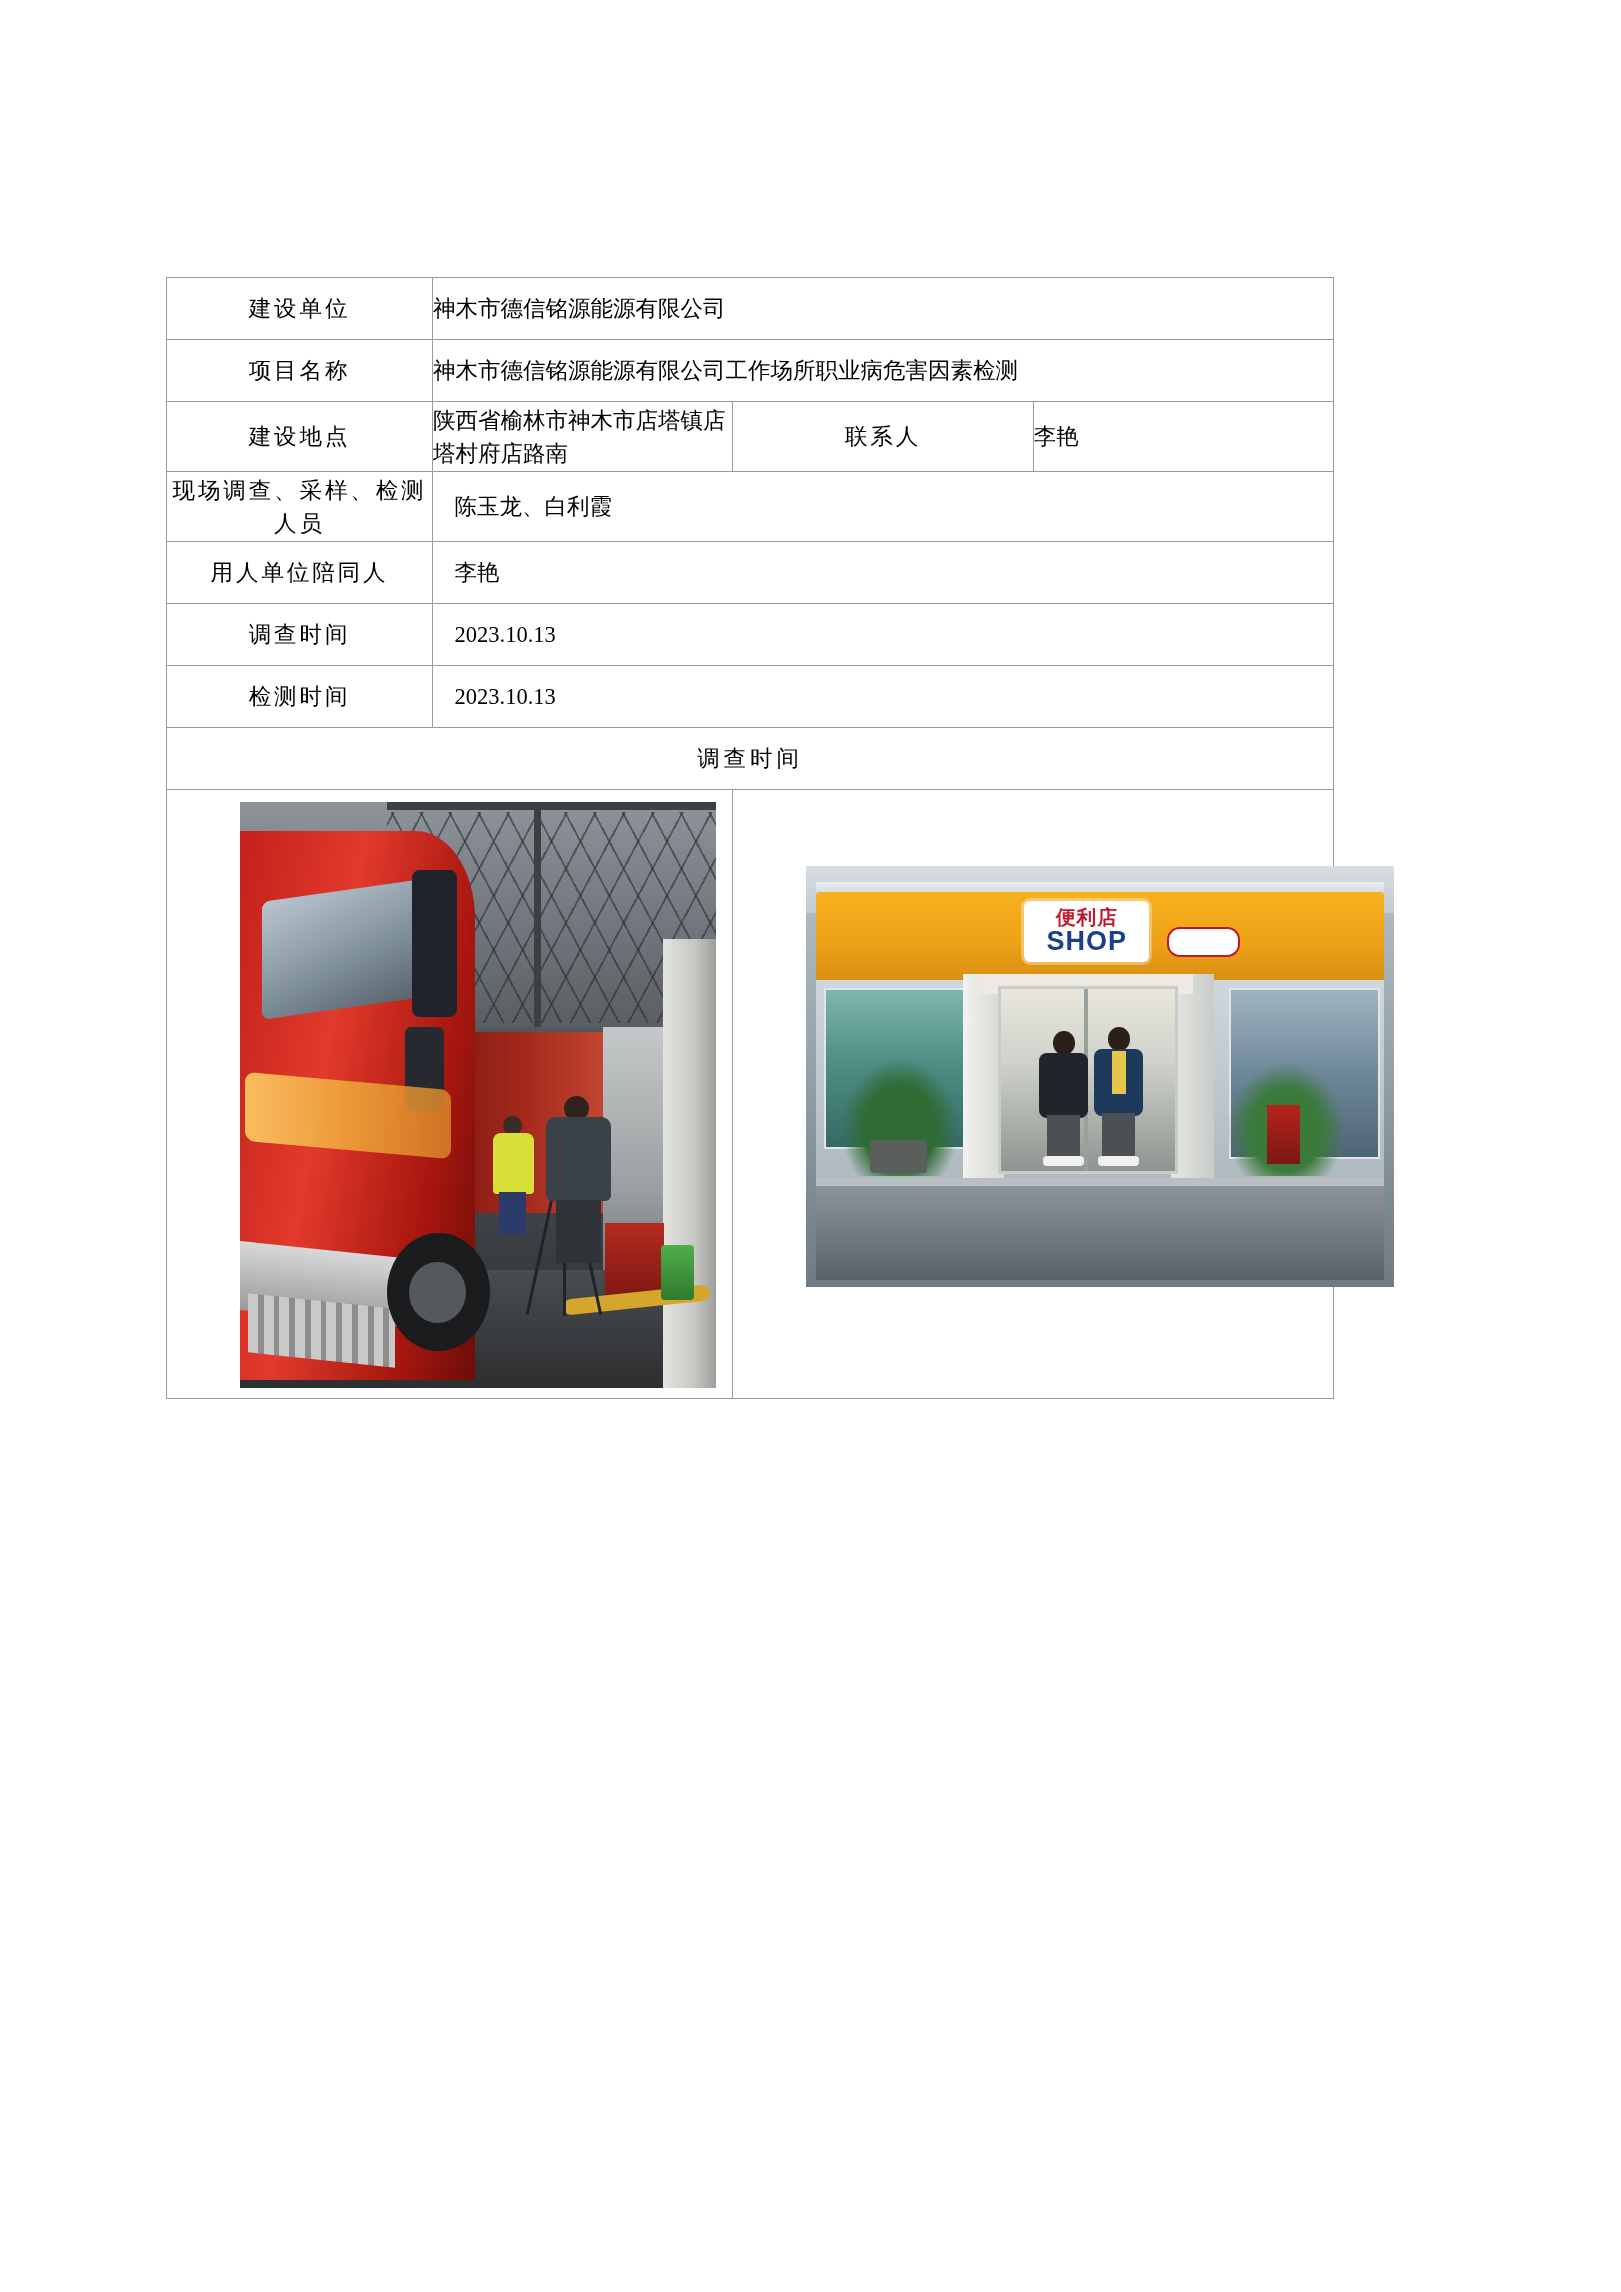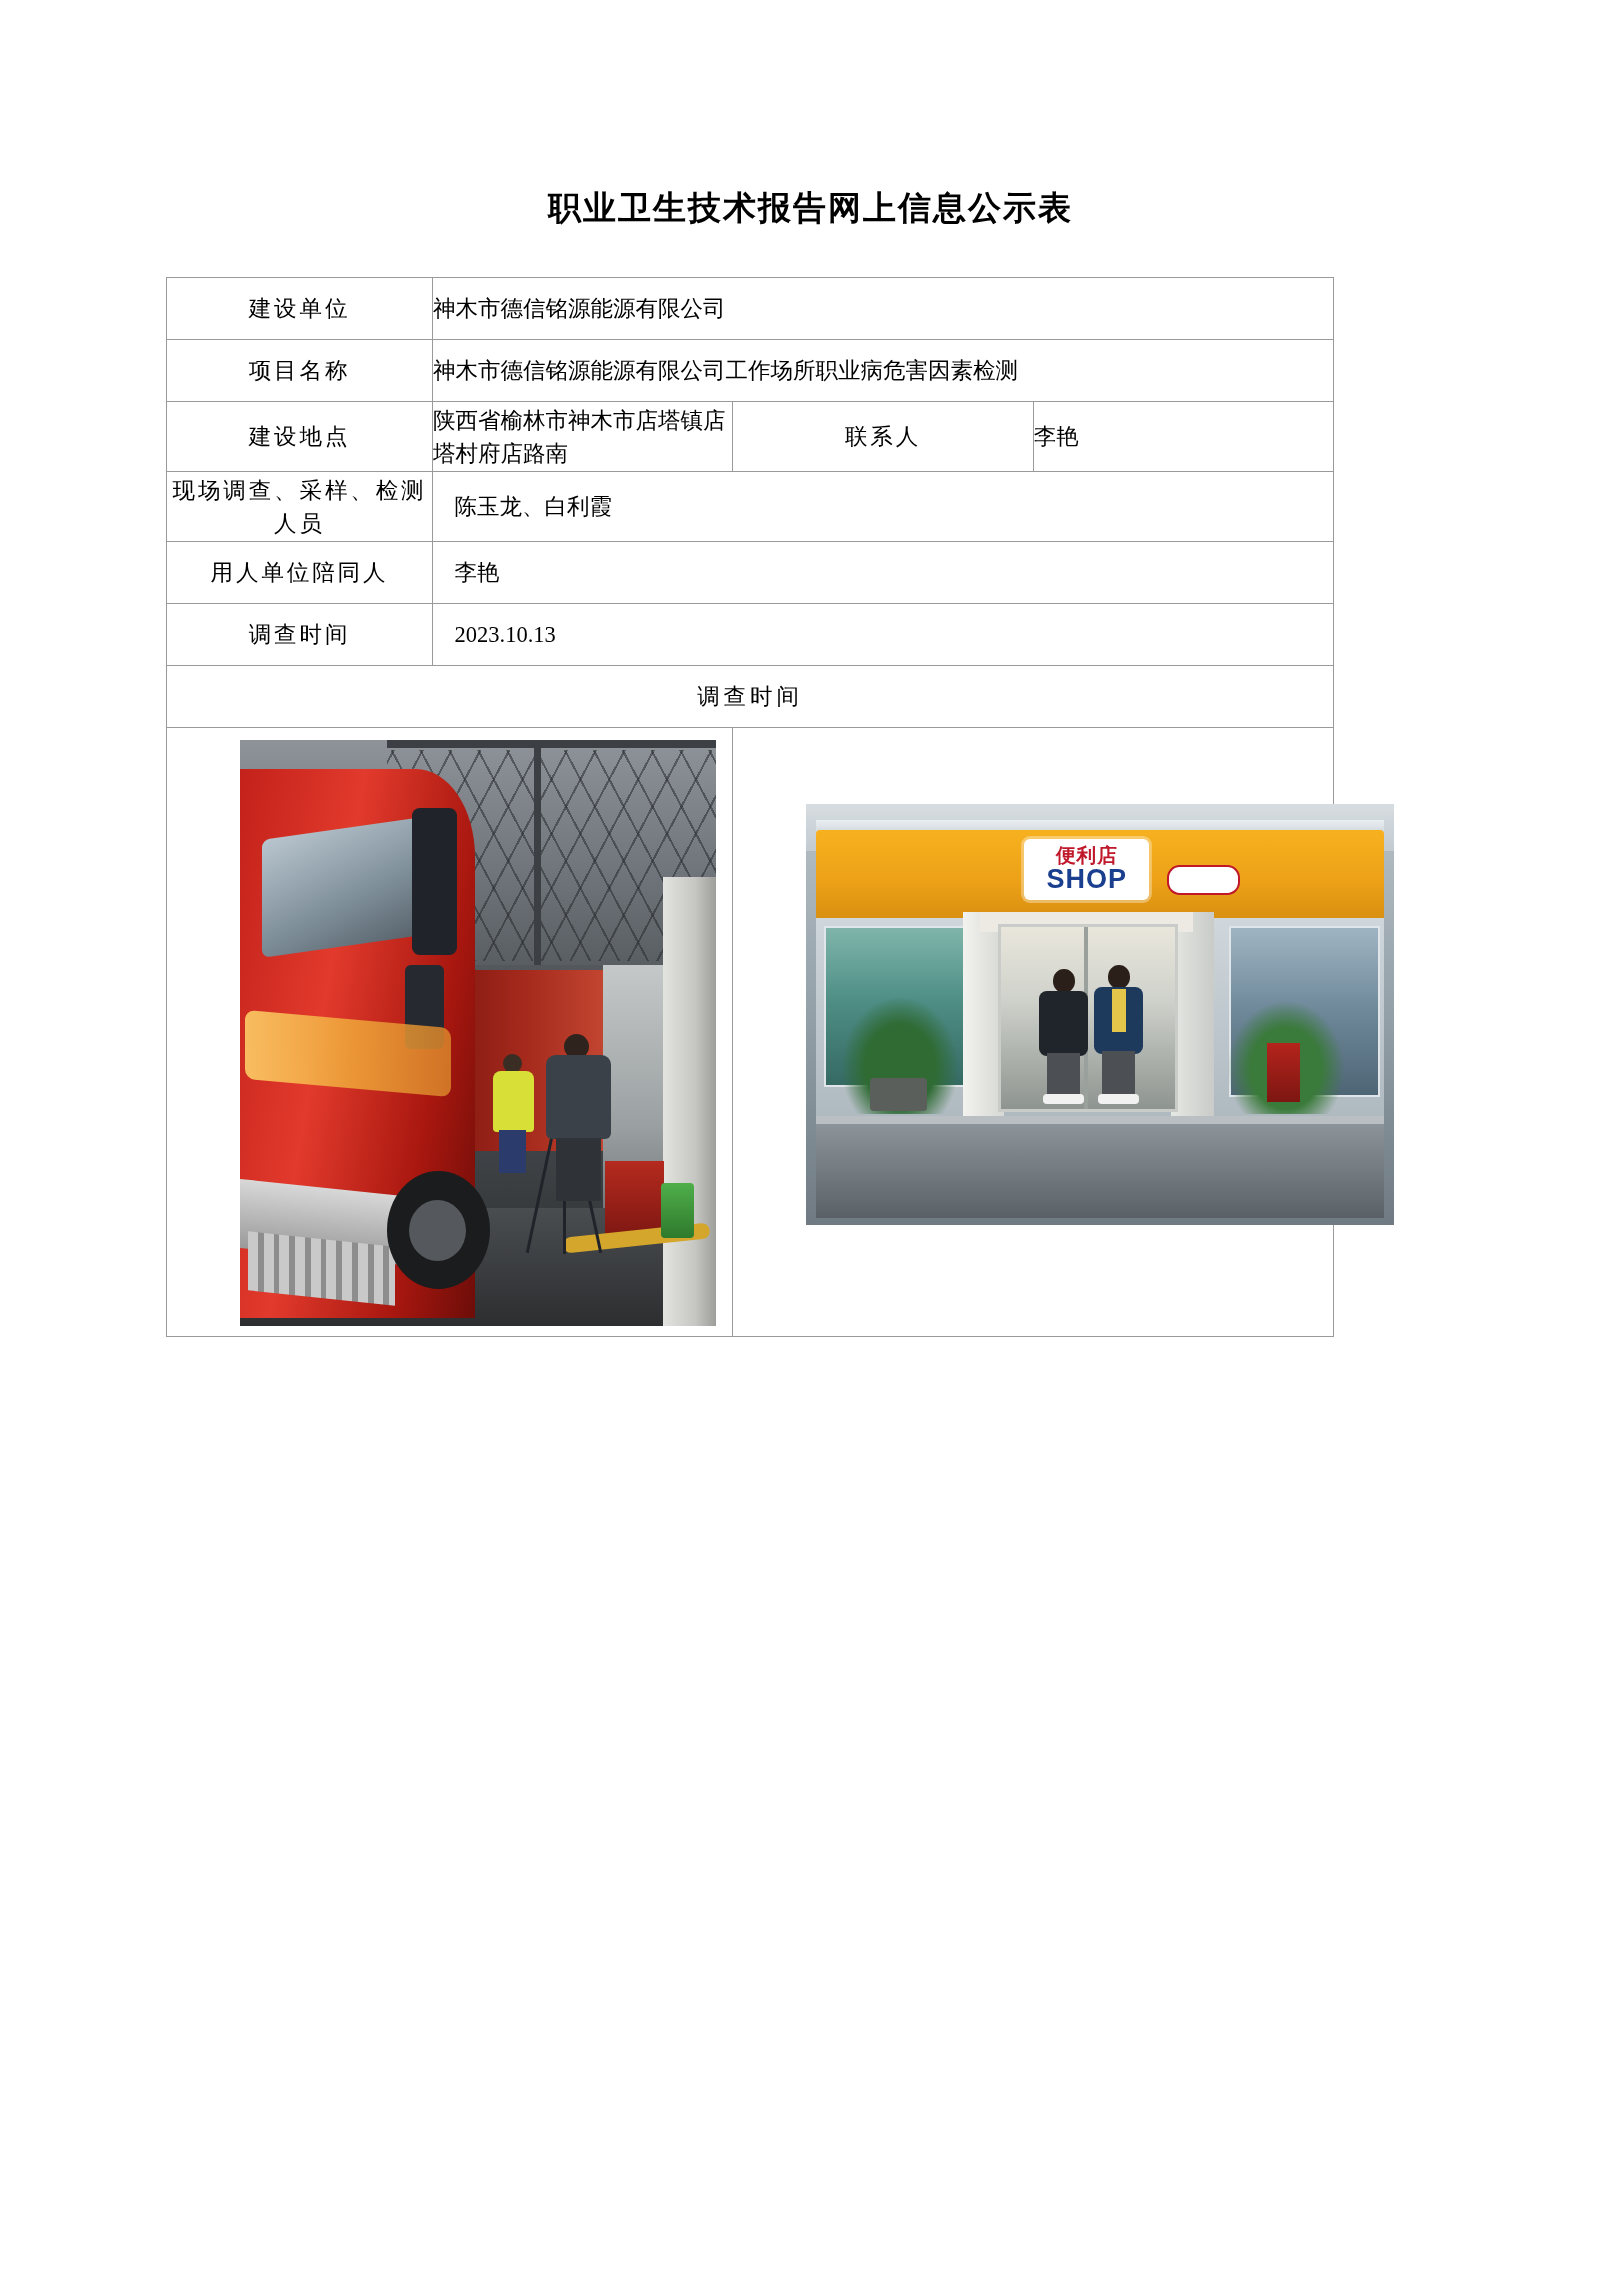--- a/index.html
+++ b/index.html
@@ -313,21 +313,20 @@
     position:absolute; left:431px; top:137px; width:139px; height:94px;
     background: repeating-linear-gradient(180deg,#cfd8de 0 17.6px,#9fb0bb 17.6px 23.5px);
     opacity:.85;
   }
 </style>
 </head>
 <body>
 
 <div class="page">
 
-  <div class="doc-title">职业卫生技术报告网上信息公示表</div>
 
   <table class="main">
     <tbody>
       <tr>
         <td class="lbl h62"><span>建设单位</span></td>
         <td class="val-center h62" colspan="3">神木市德信铭源能源有限公司</td>
       </tr>
       <tr>
         <td class="lbl h62"><span>项目名称</span></td>
         <td class="val-center h62" colspan="3">神木市德信铭源能源有限公司工作场所职业病危害因素检测</td>
@@ -341,20 +340,24 @@
       <tr>
         <td class="lbl h70 two-line"><span>现场调查、采样、检测人员</span></td>
         <td class="val-left h70" colspan="3">陈玉龙、白利霞</td>
       </tr>
       <tr>
         <td class="lbl h62"><span>用人单位陪同人</span></td>
         <td class="val-left h62" colspan="3">李艳</td>
       </tr>
       <tr>
         <td class="lbl h62"><span>调查时间</span></td>
+        <td class="val-left h62" colspan="3">2023.10.13</td>
+      </tr>
+      <tr>
+        <td class="lbl h62"><span>检测时间</span></td>
         <td class="val-left h62" colspan="3">2023.10.13</td>
       </tr>
       <tr>
         <td class="section-head" colspan="4">调查时间</td>
       </tr>
       <tr>
         <td class="photos-cell" colspan="2">
           <div class="photo-wrap">
             <div class="photo-box" id="photo1">
               <div class="ph1-ceiling"></div>

